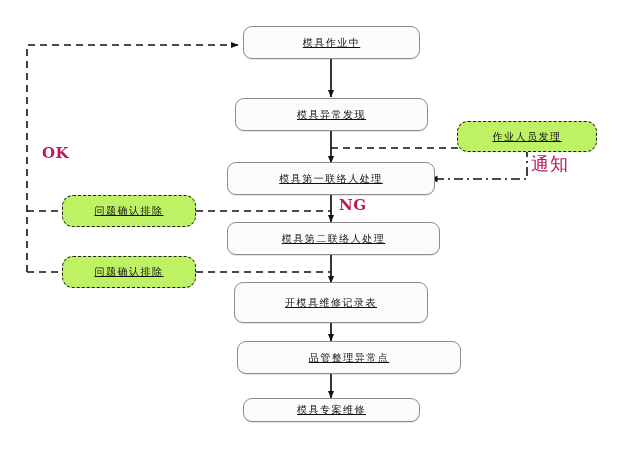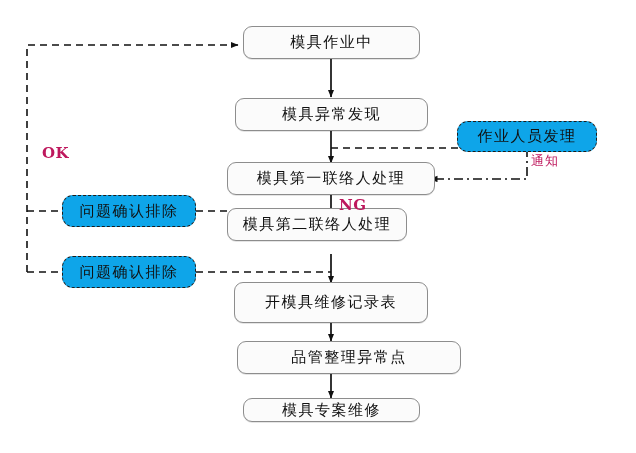--- a/index.html
+++ b/index.html
@@ -21,51 +21,52 @@
     width: 636px;
     height: 453px;
   }
   .node {
     position: absolute;
     box-sizing: border-box;
     display: flex;
     align-items: center;
     justify-content: center;
     border-radius: 9px;
-    font-size: 15px;
+    font-size: 10px;
     letter-spacing: 1.5px;
     color: #111111;
     white-space: nowrap;
     text-align: center;
+    text-decoration: underline;
   }
   .node.solid {
     border: 1px solid #8d8d8d;
     background: #fbfbfb;
     box-shadow: 0 1px 0 rgba(0,0,0,0.10);
   }
   .node.dashed {
     border: 1.5px dashed #1c1c1c;
-    background: #0ea5e9;
+    background: #bef264;
     border-radius: 11px;
   }
   .edge-label {
     position: absolute;
     font-size: 14px;
     color: #be185d;
     white-space: nowrap;
   }
   .edge-label.bold {
     font-family: "DejaVu Serif", "Liberation Serif", serif;
     font-weight: bold;
     font-size: 15px;
     letter-spacing: 0.5px;
   }
   .edge-label.cjk {
     font-family: "DejaVu Sans", "Liberation Sans", sans-serif;
-    font-size: 13px;
+    font-size: 18px;
     letter-spacing: 1px;
   }
 </style>
 </head>
 <body>
 
 <div id="canvas">
 
   <svg id="edges" viewBox="0 0 636 453" xmlns="http://www.w3.org/2000/svg">
     <defs>
@@ -105,21 +106,21 @@
   </div>
 
   <div class="node solid" style="left:235px; top:98px; width:193px; height:33px;">
     <span>模具异常发现</span>
   </div>
 
   <div class="node solid" style="left:227px; top:162px; width:208px; height:33px;">
     <span>模具第一联络人处理</span>
   </div>
 
-  <div class="node solid" style="left:227px; top:208px; width:180px; height:33px;">
+  <div class="node solid" style="left:227px; top:222px; width:213px; height:33px;">
     <span>模具第二联络人处理</span>
   </div>
 
   <div class="node solid" style="left:234px; top:282px; width:194px; height:41px;">
     <span>开模具维修记录表</span>
   </div>
 
   <div class="node solid" style="left:237px; top:341px; width:224px; height:33px;">
     <span>品管整理异常点</span>
   </div>

